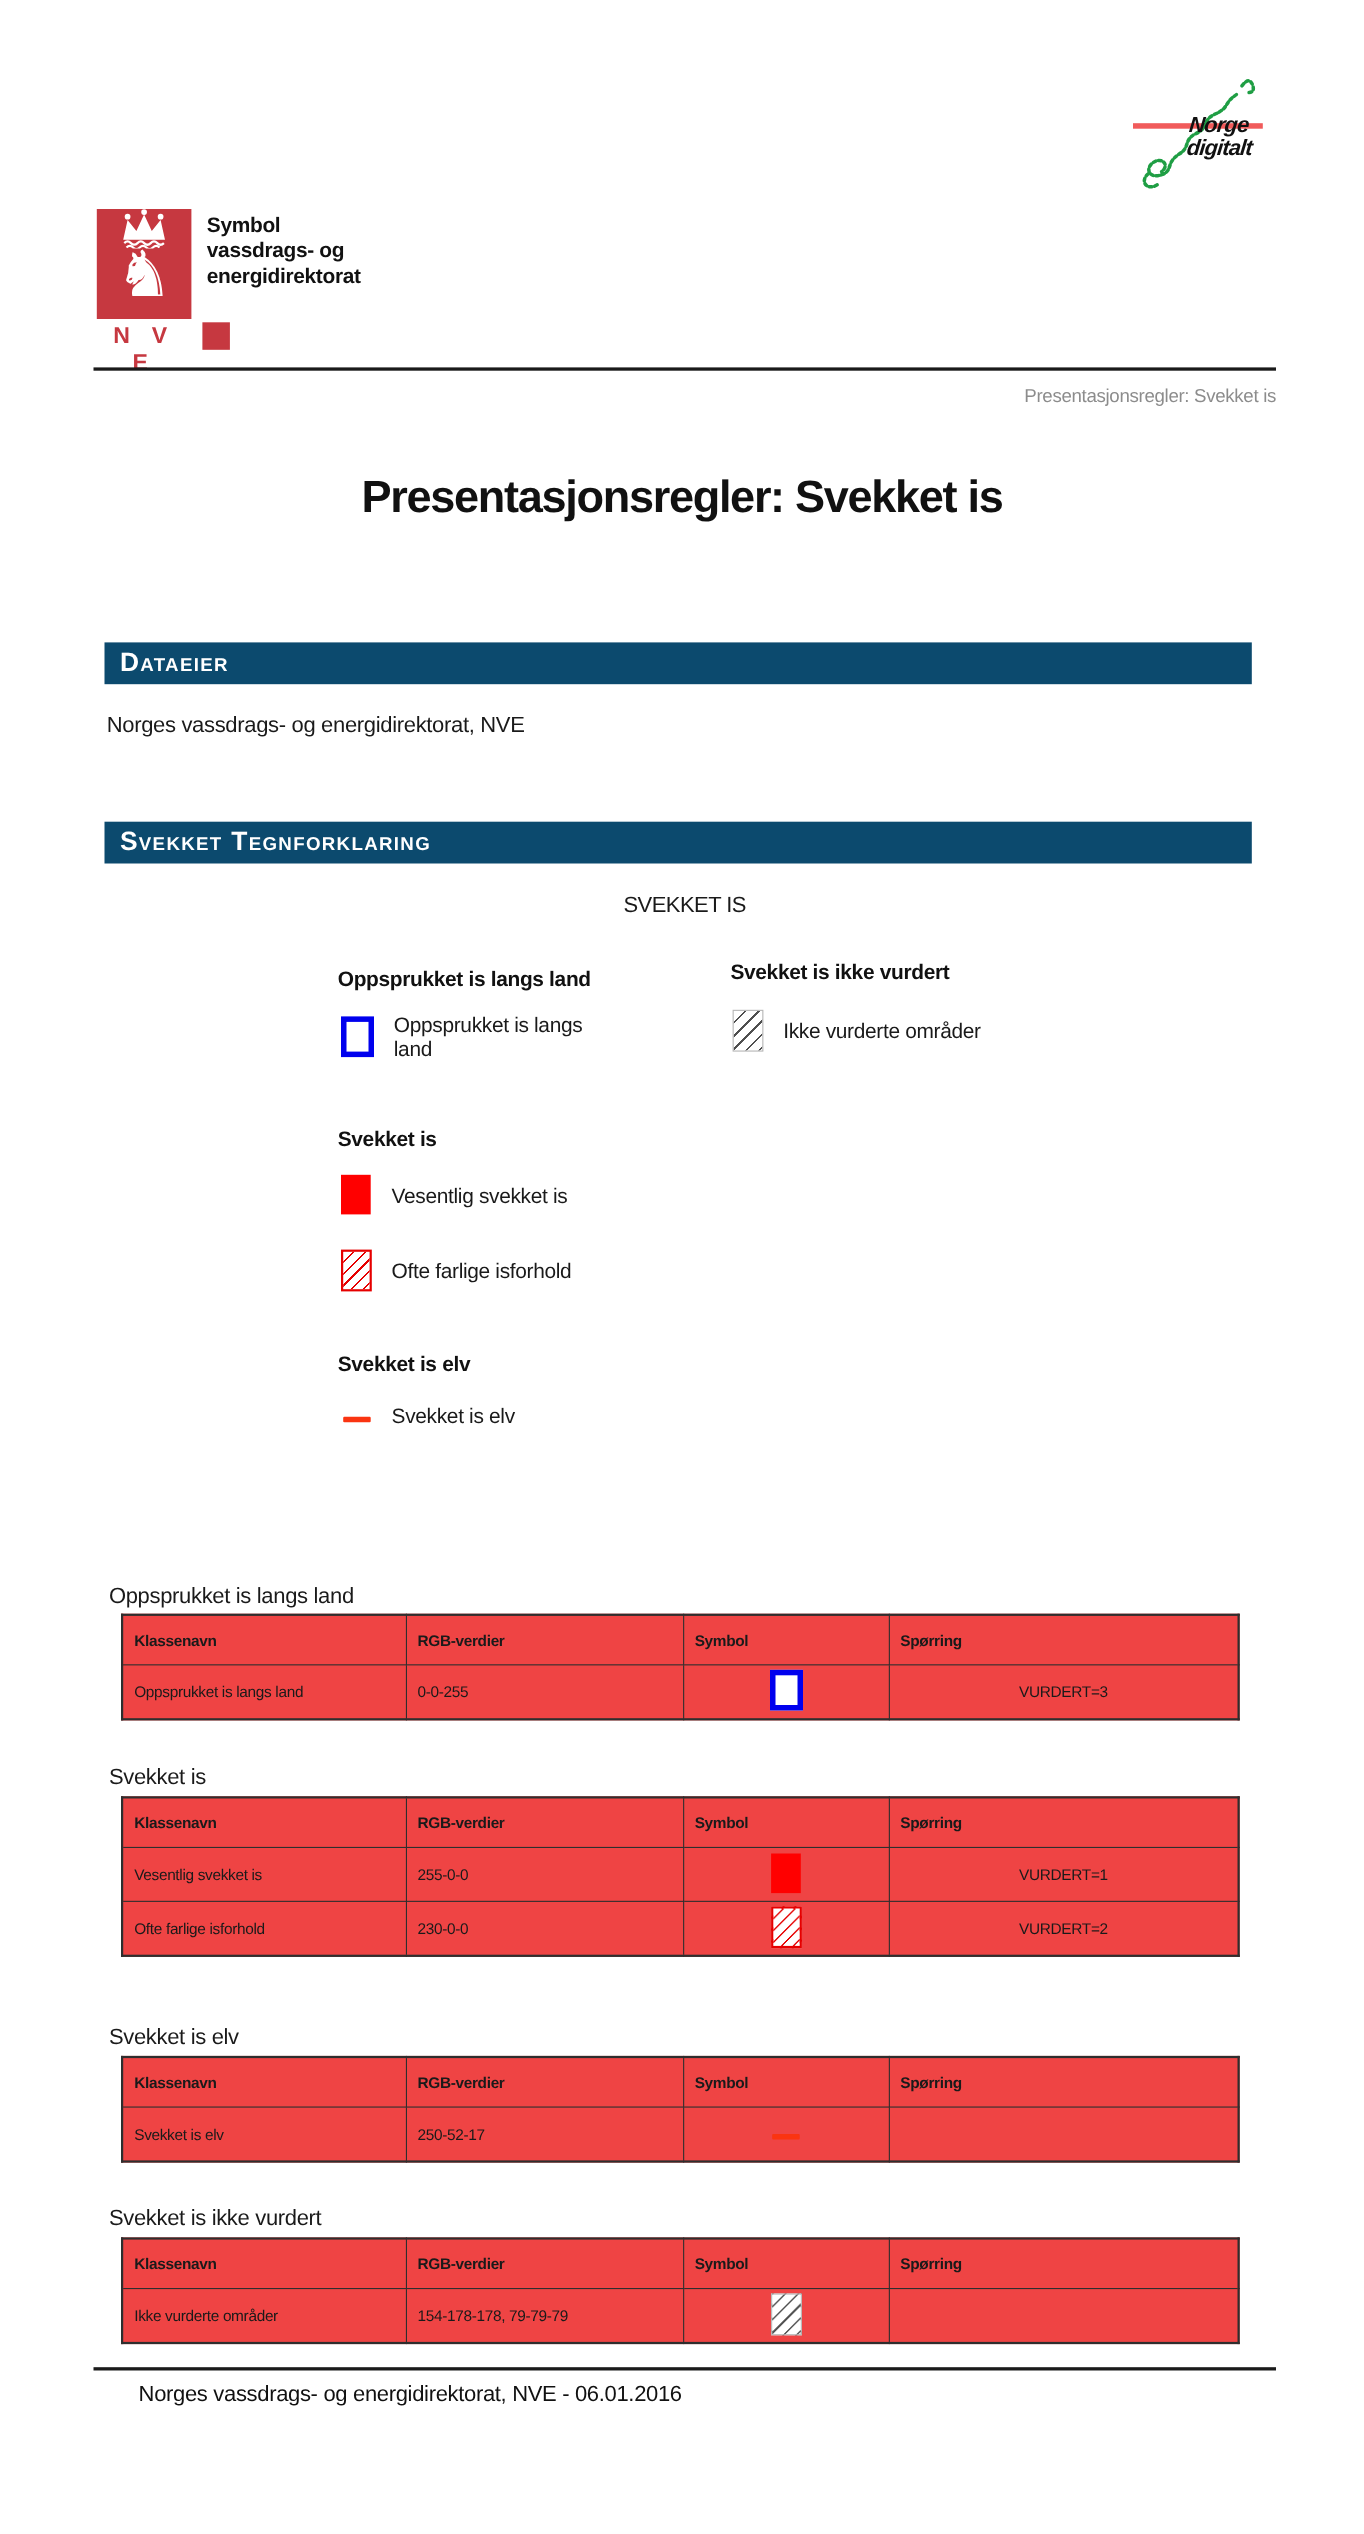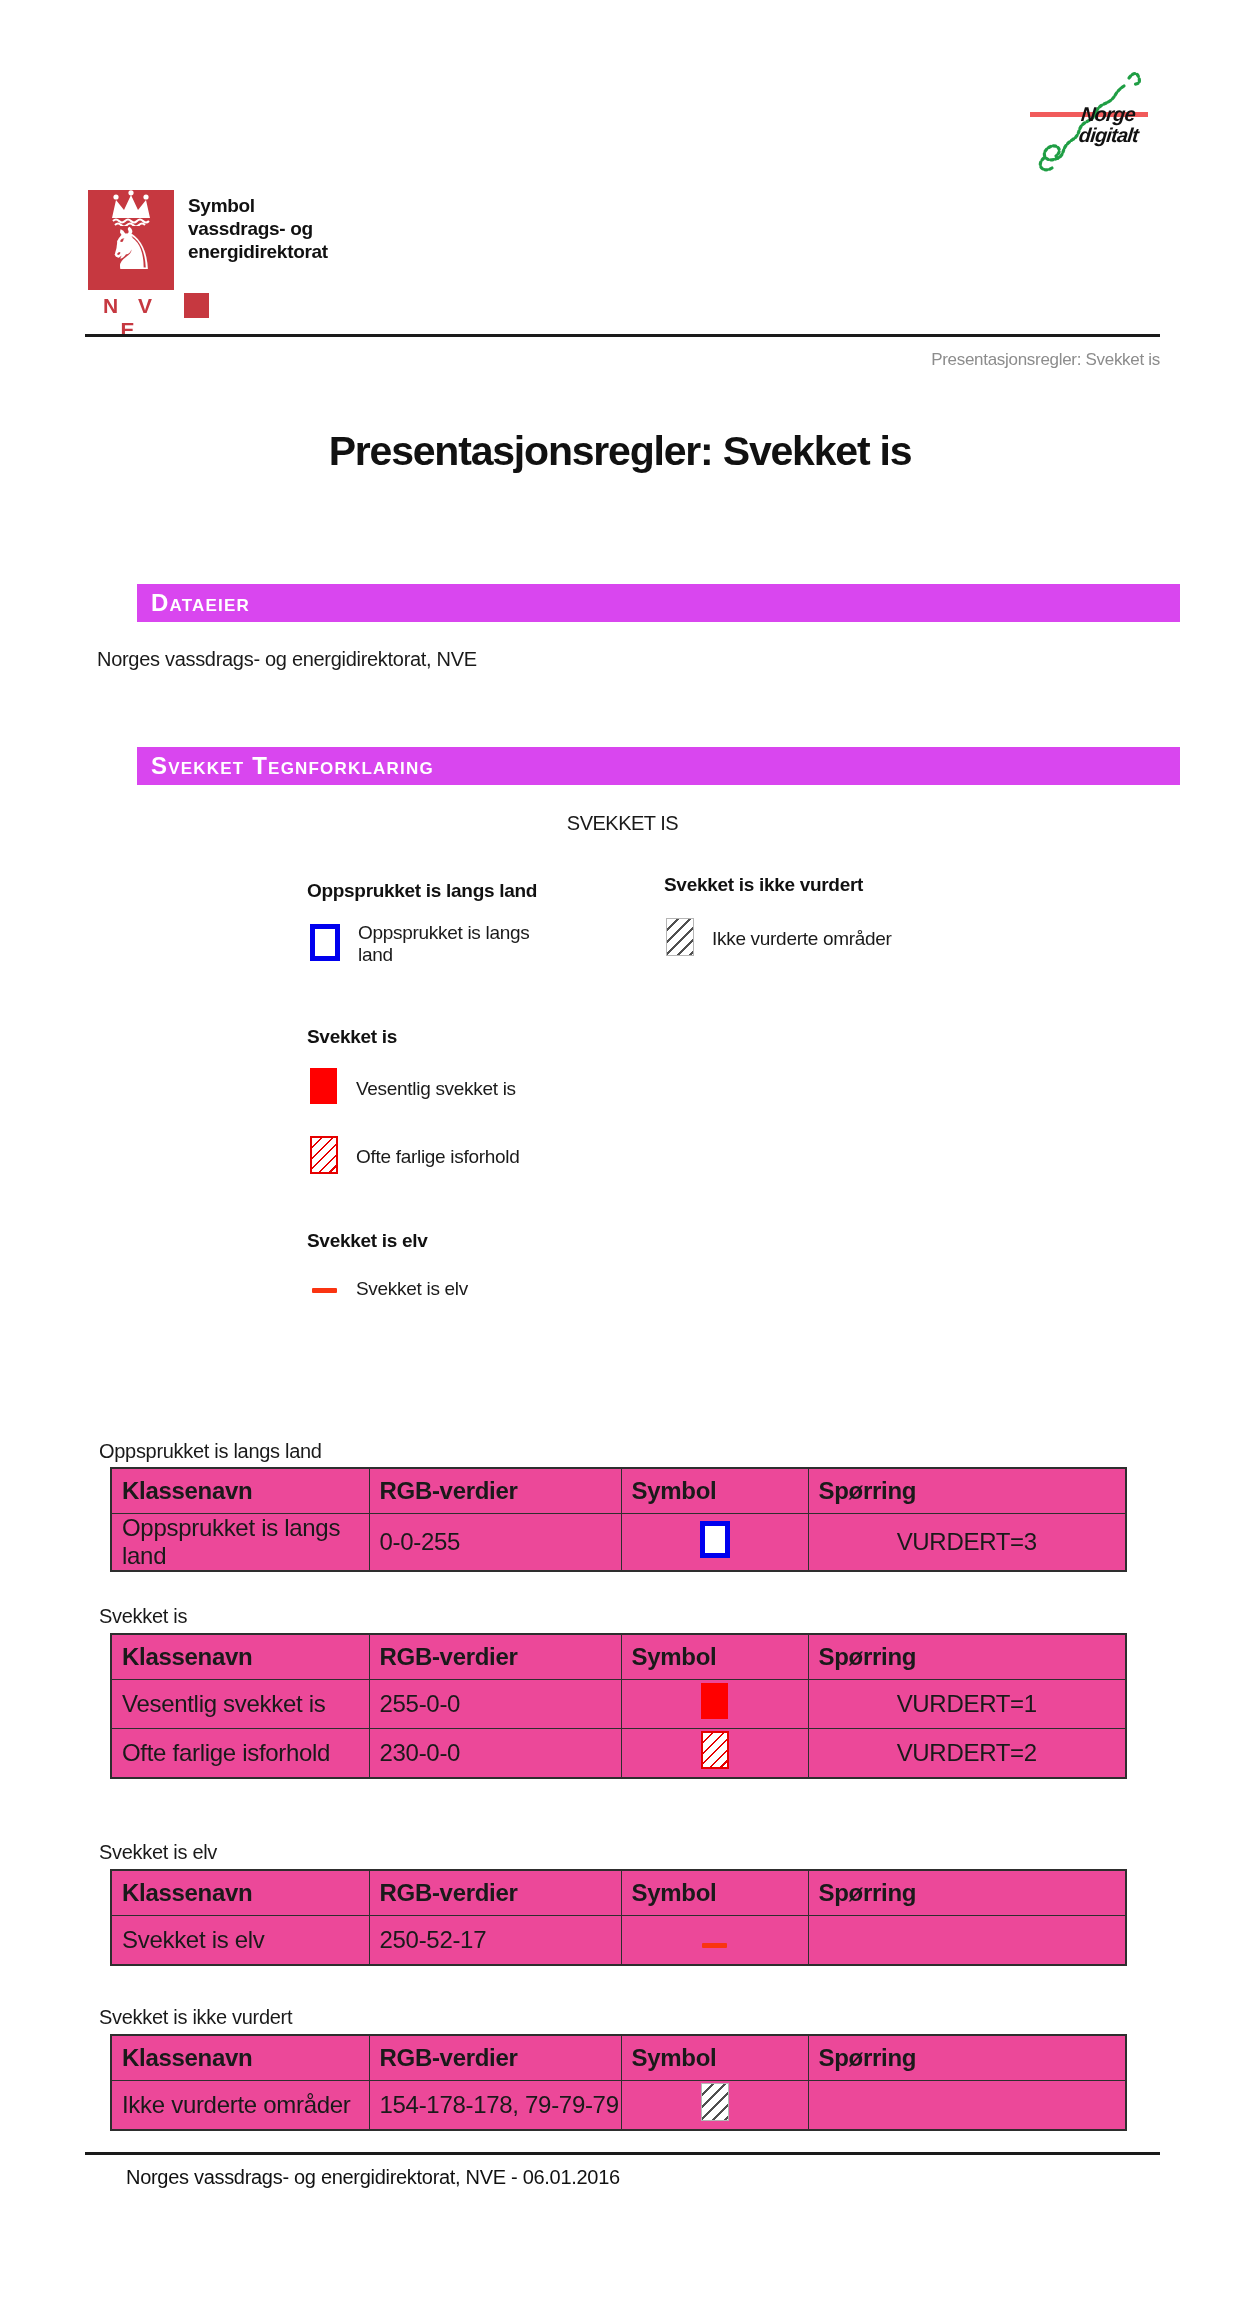--- a/index.html
+++ b/index.html
@@ -26,23 +26,23 @@
   .nve-small-sq{left:184px;top:293px;width:25px;height:25px;background:#c63840;}
   .nve-org{left:188px;top:194px;font-weight:bold;font-size:19px;line-height:23px;
            white-space:pre-line;color:#111;}
 
   
   .top-rule{left:85px;top:334px;width:1075px;height:3px;background:#1a1a1a;}
   .hdr-right{left:85px;top:350px;width:1075px;text-align:right;color:#8c8c8c;font-size:17px;}
   .doc-title{left:0;top:428px;width:1240px;text-align:center;
              font-size:41px;font-weight:bold;letter-spacing:-1.2px;color:#111;}
 
-  .greenbar{left:95px;width:1043px;height:38px;background:#d946ef;color:#ffffff;
+  .greenbar{left:95px;width:1043px;height:38px;background:#0c4a6e;color:#ffffff;
             font-variant:small-caps;font-weight:bold;font-size:24px;line-height:37px;
-            padding-left:14px;box-sizing:border-box;letter-spacing:1.2px;margin-left:42px;}
+            padding-left:14px;box-sizing:border-box;letter-spacing:1.2px;}
   .bar-dataeier{top:584px;}
   .bar-statisk{top:747px;}
   .bar-detaljer{top:1377px;}
 
   .owner-line{left:97px;top:648px;font-size:20px;}
   .map-title{left:85px;top:812px;width:1075px;text-align:center;font-size:20px;letter-spacing:-0.5px;}
 
   
   .lg-title{font-weight:bold;font-size:19px;color:#111;}
   .lg-label{font-size:19px;line-height:22px;color:#1a1a1a;}
@@ -52,21 +52,21 @@
   .sym-redfill{width:27px;height:36px;background:#ff0000;}
   .sym-redhatch{width:28px;height:38px;border:2px solid #e60000;
     background:repeating-linear-gradient(135deg,#ffffff 0 6px,#e60000 6px 7.5px);}
   .sym-grayhatch{width:28px;height:38px;border:1px solid #b5b5b5;
     background:repeating-linear-gradient(135deg,#ffffff 0 7px,#4f4f4f 7px 8.5px);}
   .sym-redline{width:25px;height:5px;background:#fa3411;border-radius:1px;}
 
   
   .tlabel{font-size:20px;color:#1a1a1a;}
   .dtable{border-collapse:collapse;width:1015px;table-layout:fixed;
-          font-size:24px;color:#1a1a1a;background:#ec4899;padding-left:12px;}
+          font-size:14px;color:#1a1a1a;background:#ef4444;padding-left:12px;}
   .dtable,.dtable th,.dtable td{border:1.5px solid #2e2e2e;}
   .dtable{border-width:2.5px;}
   .dtable th{height:44px;text-align:left;padding:0 0 0 10px;font-weight:bold;vertical-align:middle;}
   .dtable td{height:48px;padding:0 0 0 10px;vertical-align:middle;}
   .dtable td.center{text-align:center;padding:0;}
 
   .footer-rule{left:85px;top:2152px;width:1075px;height:3px;background:#1a1a1a;}
   .footer-text{left:85px;top:2166px;font-size:20px;color:#111;margin-left:41px;}
 </style>
 </head>

